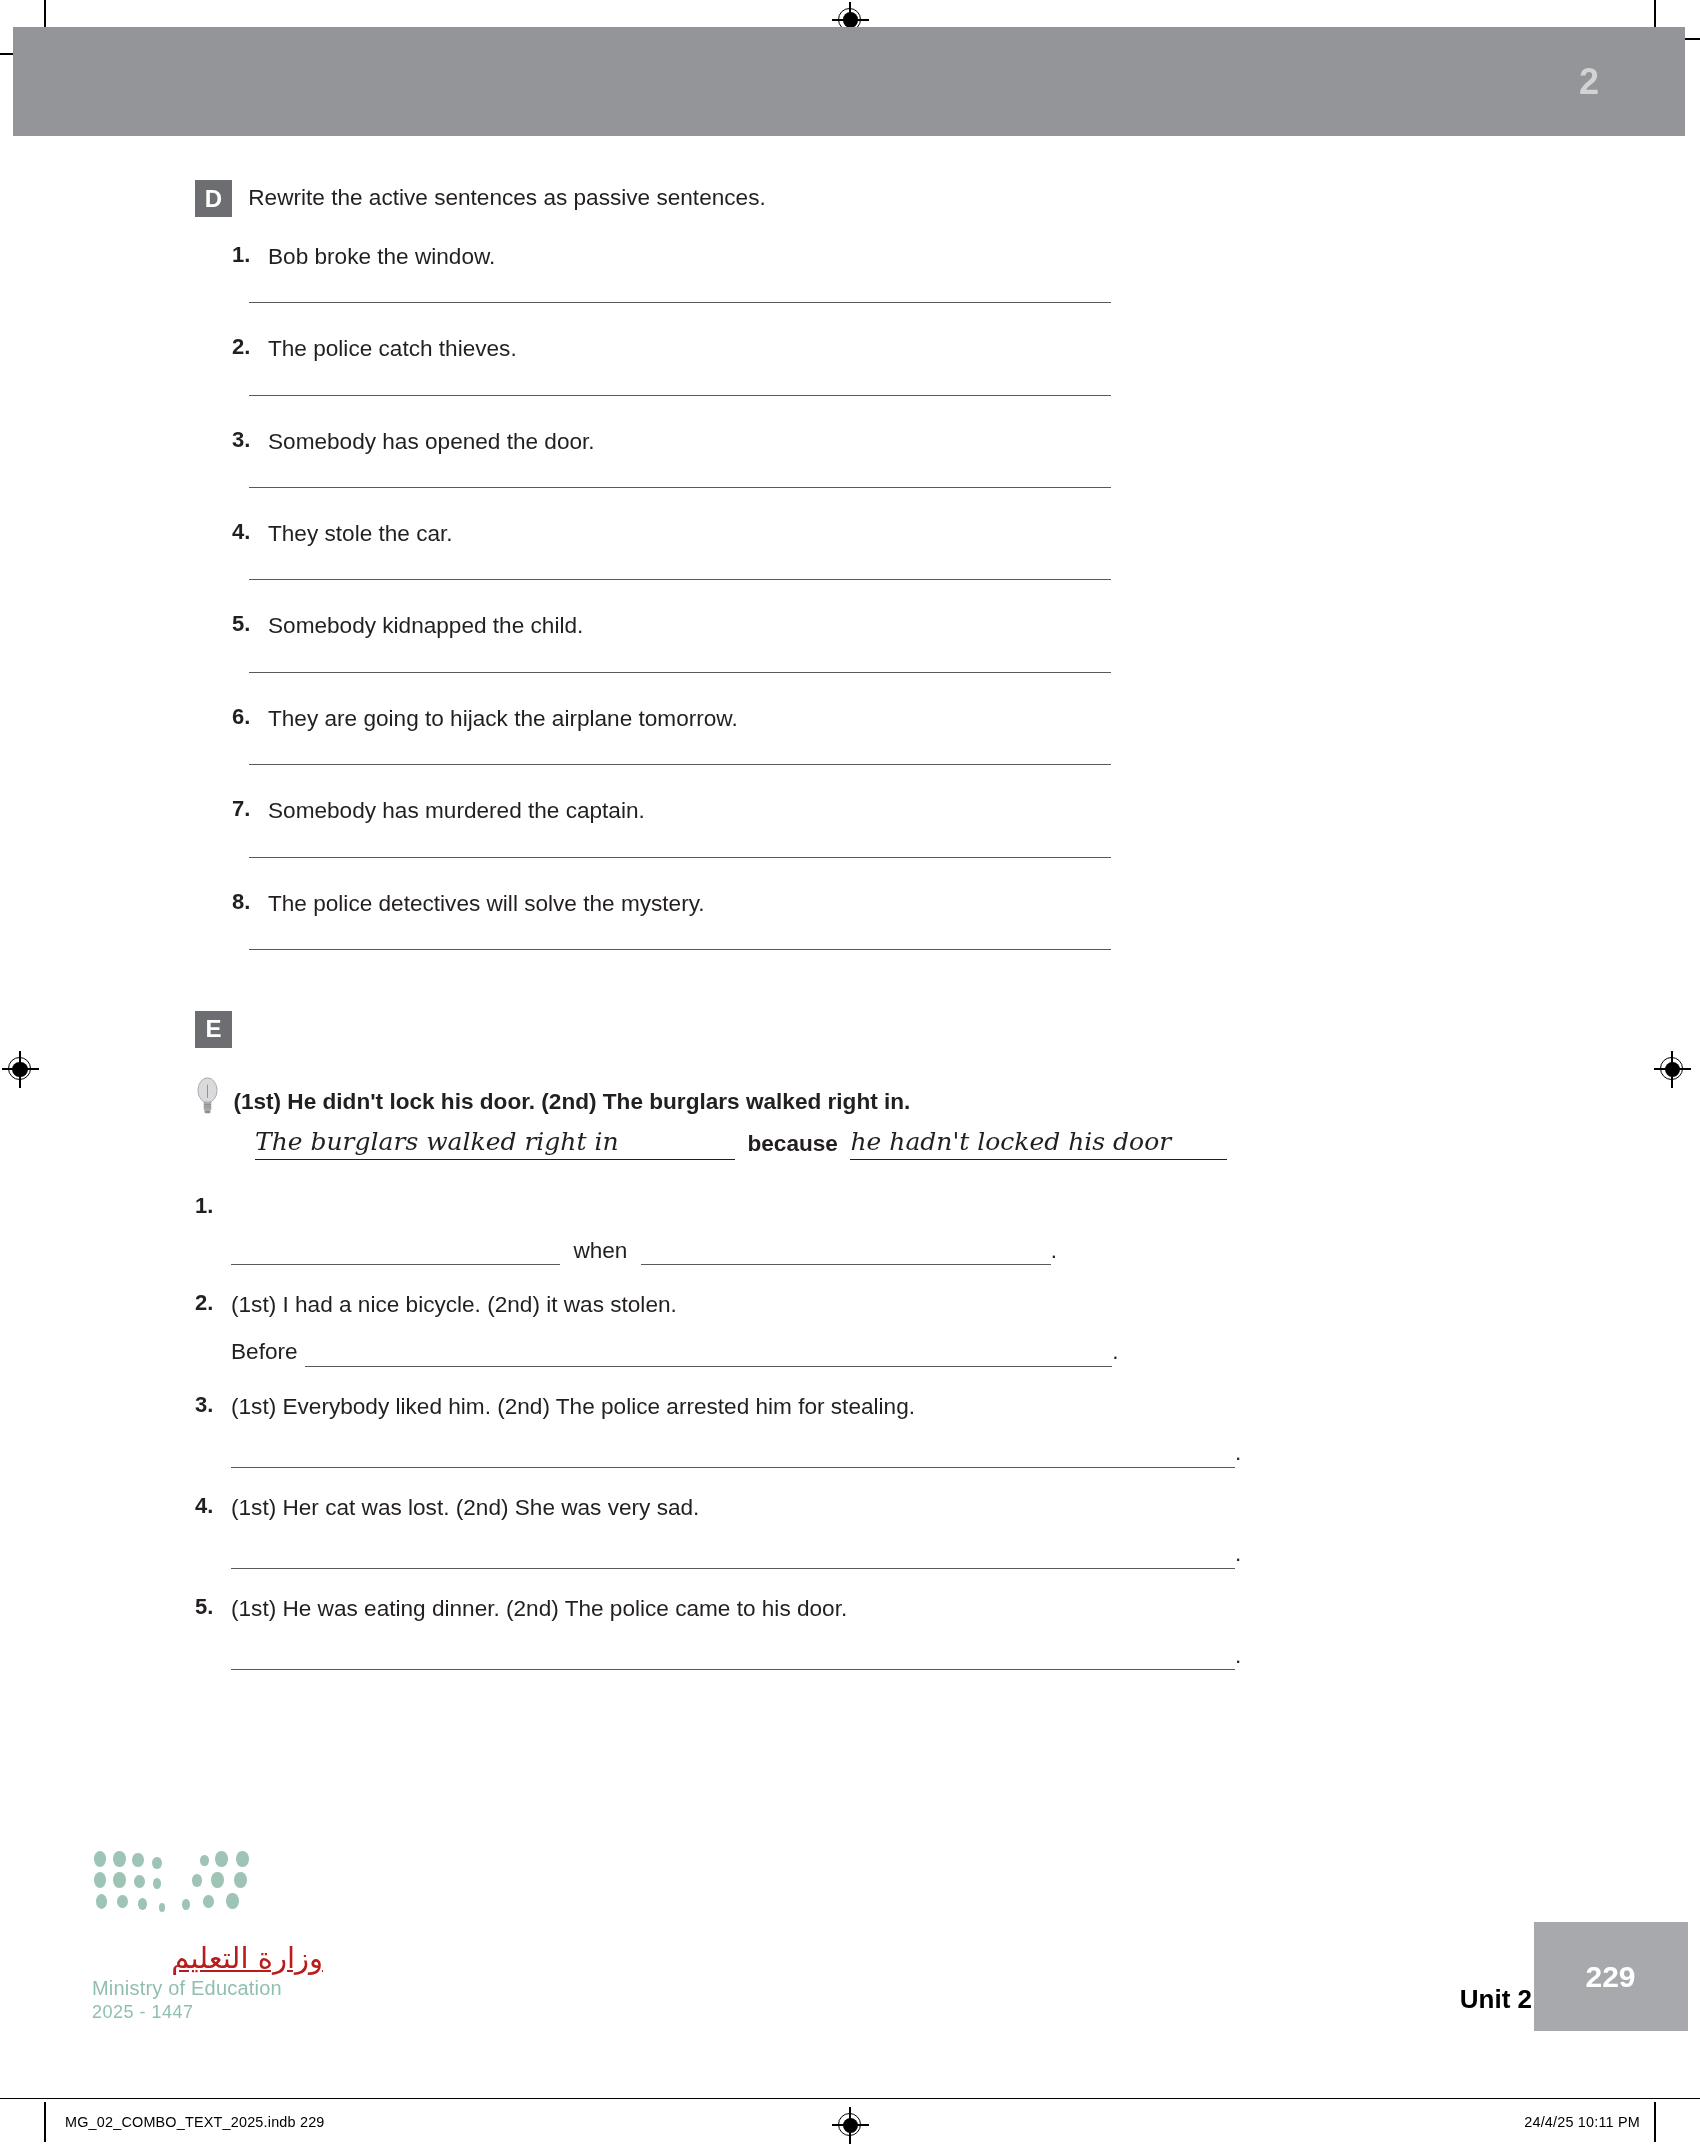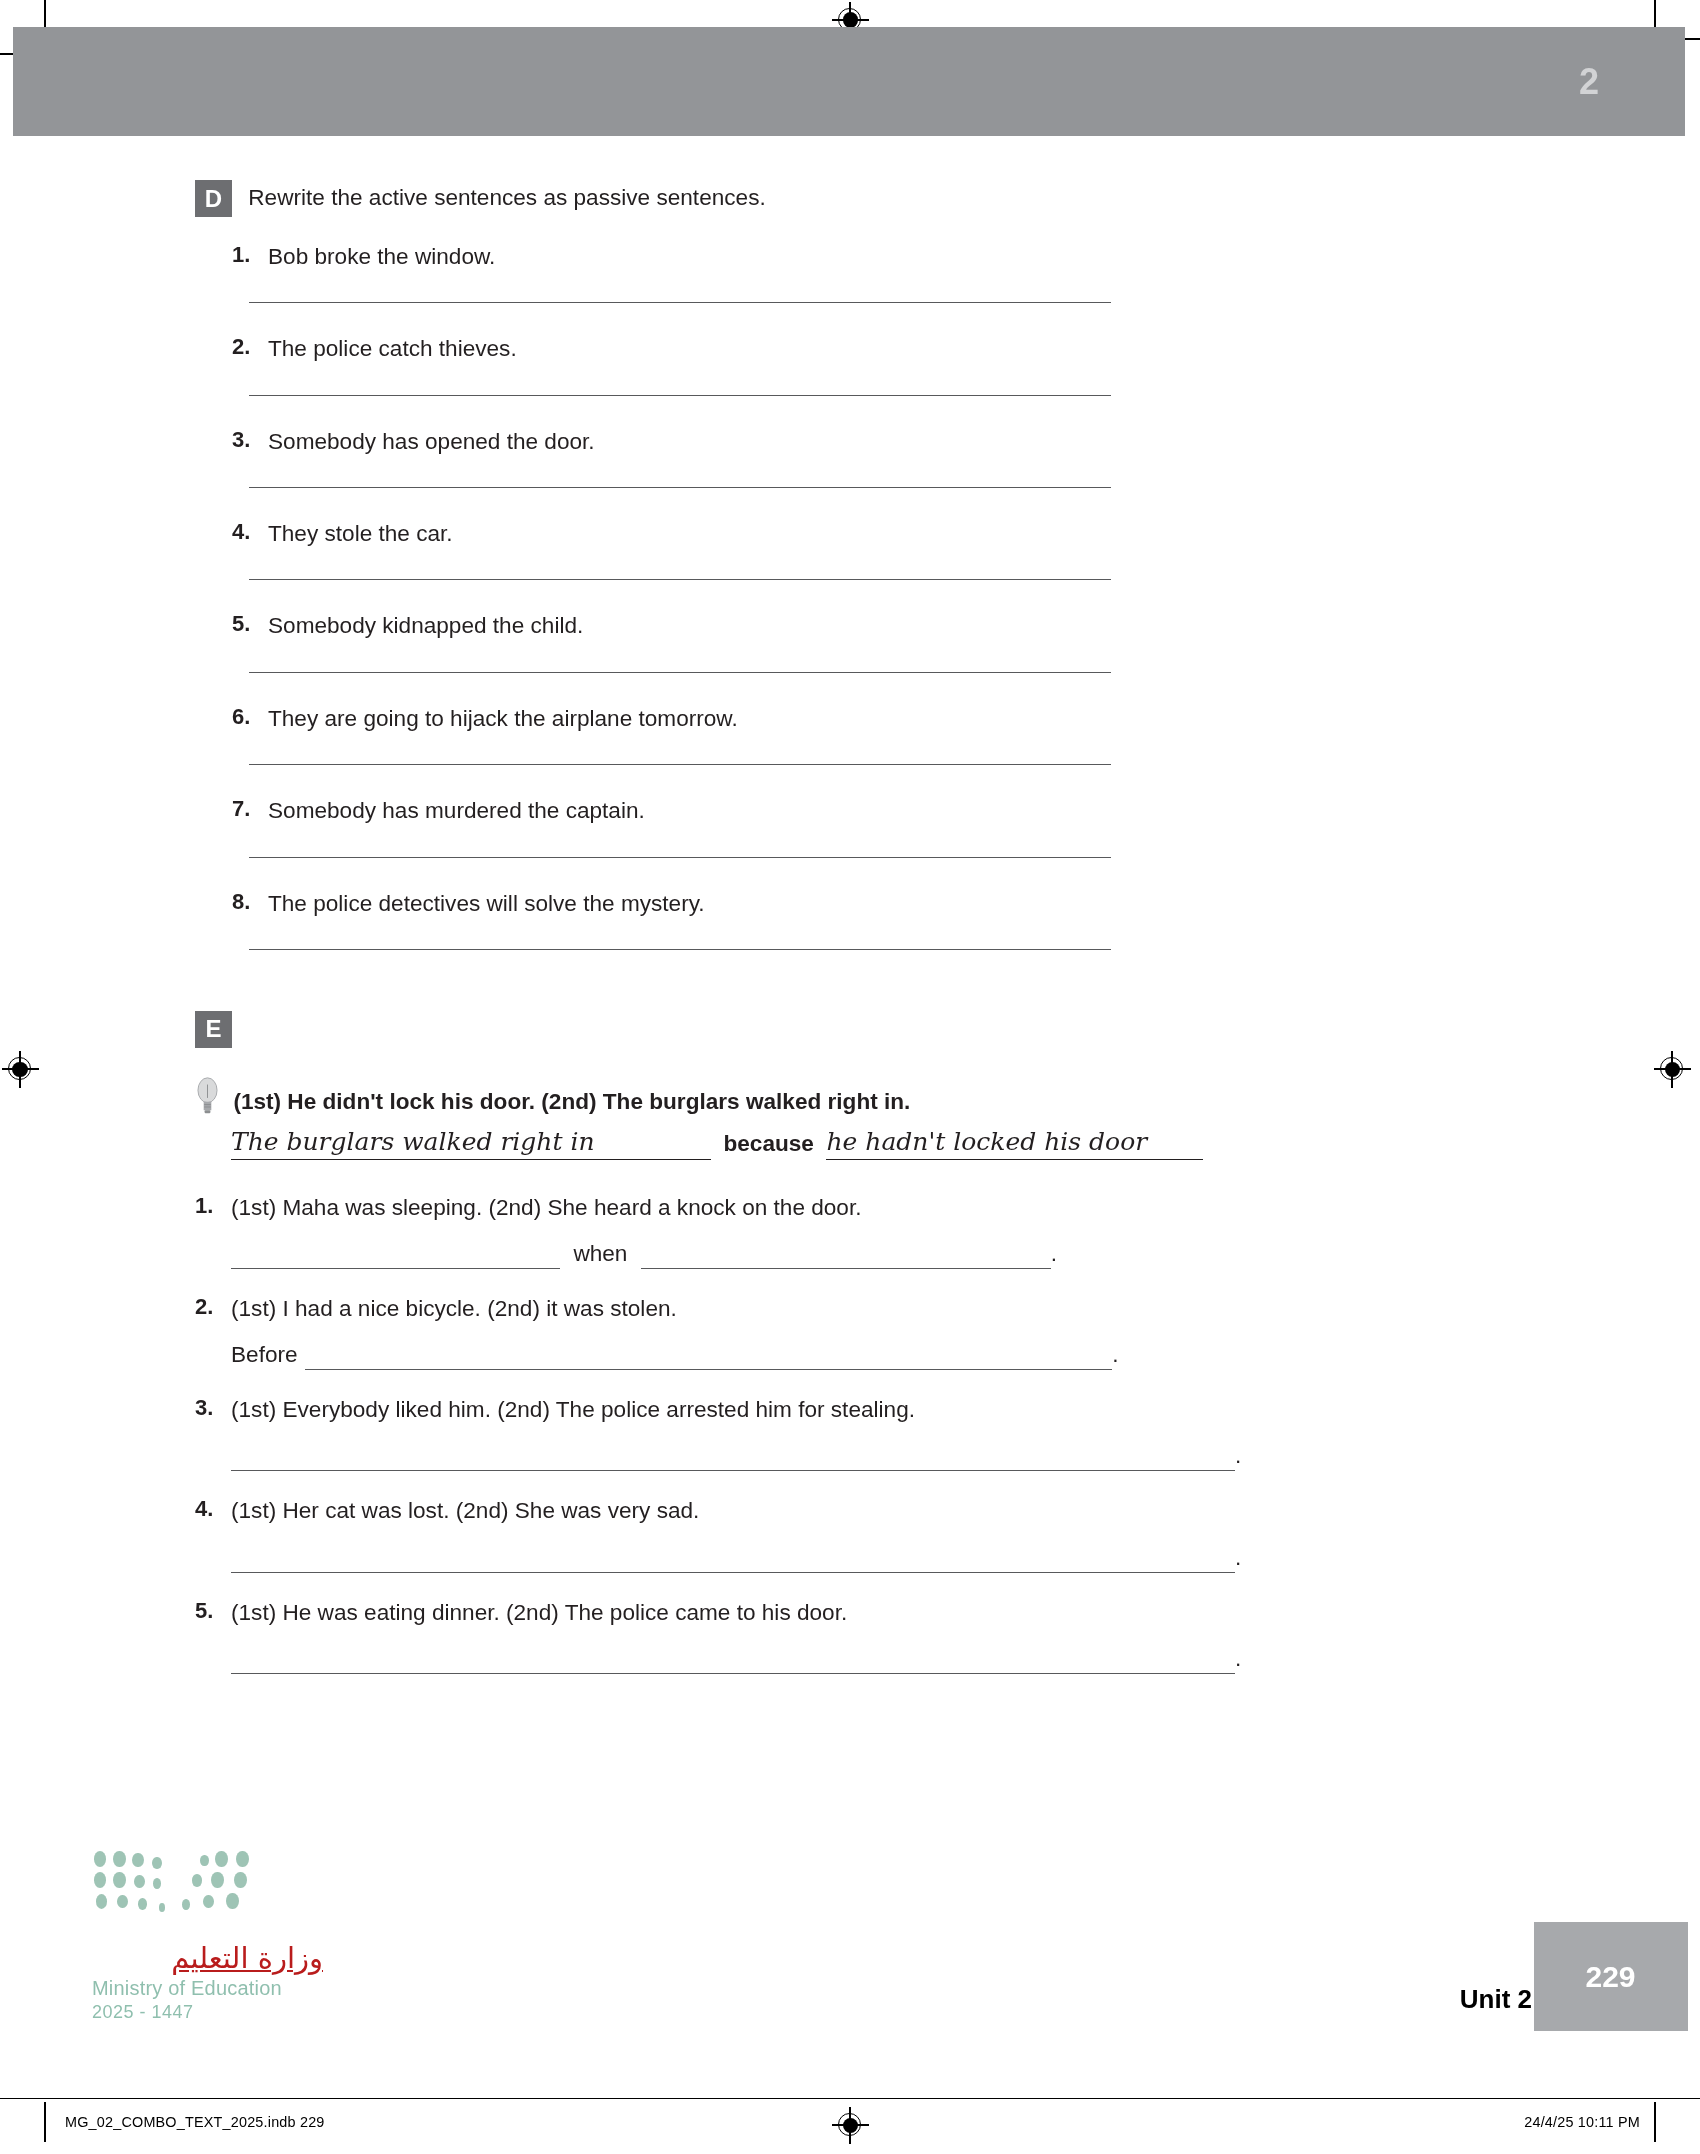--- a/index.html
+++ b/index.html
@@ -172,21 +172,21 @@
     font-family: "DejaVu Serif", serif;
     font-style: italic;
     font-size: 25px;
     color: #231f20;
     white-space: nowrap;
   }
   .hand-blank {
     border-bottom: 1.7px solid #231f20;
     padding-bottom: 2.9px;
   }
-  .blank-1 { width: 480px; }
+  .blank-1 { width: 480px; margin-left: 24px; }
   .blank-2 { width: 377px; }
   .because-word {
     font-size: 22.6px;
     font-weight: bold;
     padding: 0 12.5px 2.9px 12.5px;
     white-space: nowrap;
   }
 
   .e-list { margin-top: 33px; }
   .e-item { margin-bottom: 7.7px; }
@@ -437,21 +437,20 @@
       <span class="hand hand-blank blank-1">The burglars walked right in</span>
       <span class="because-word">because</span>
       <span class="hand hand-blank blank-2">he hadn't locked his door</span>
     </div>
 
     <div class="e-list">
 
       <div class="e-item">
         <div class="e-q">
           <span class="e-num">1.</span>
-          <span class="q-text">(1st) Maha was sleeping. (2nd) She heard a knock on the door.</span>
         </div>
         <div class="e-line-row">
           <span class="rule" style="width:329px;"></span>
           <span class="conn-word">when</span>
           <span class="rule" style="width:410px;"></span>
           <span class="dot-end">.</span>
         </div>
       </div>
 
       <div class="e-item">

